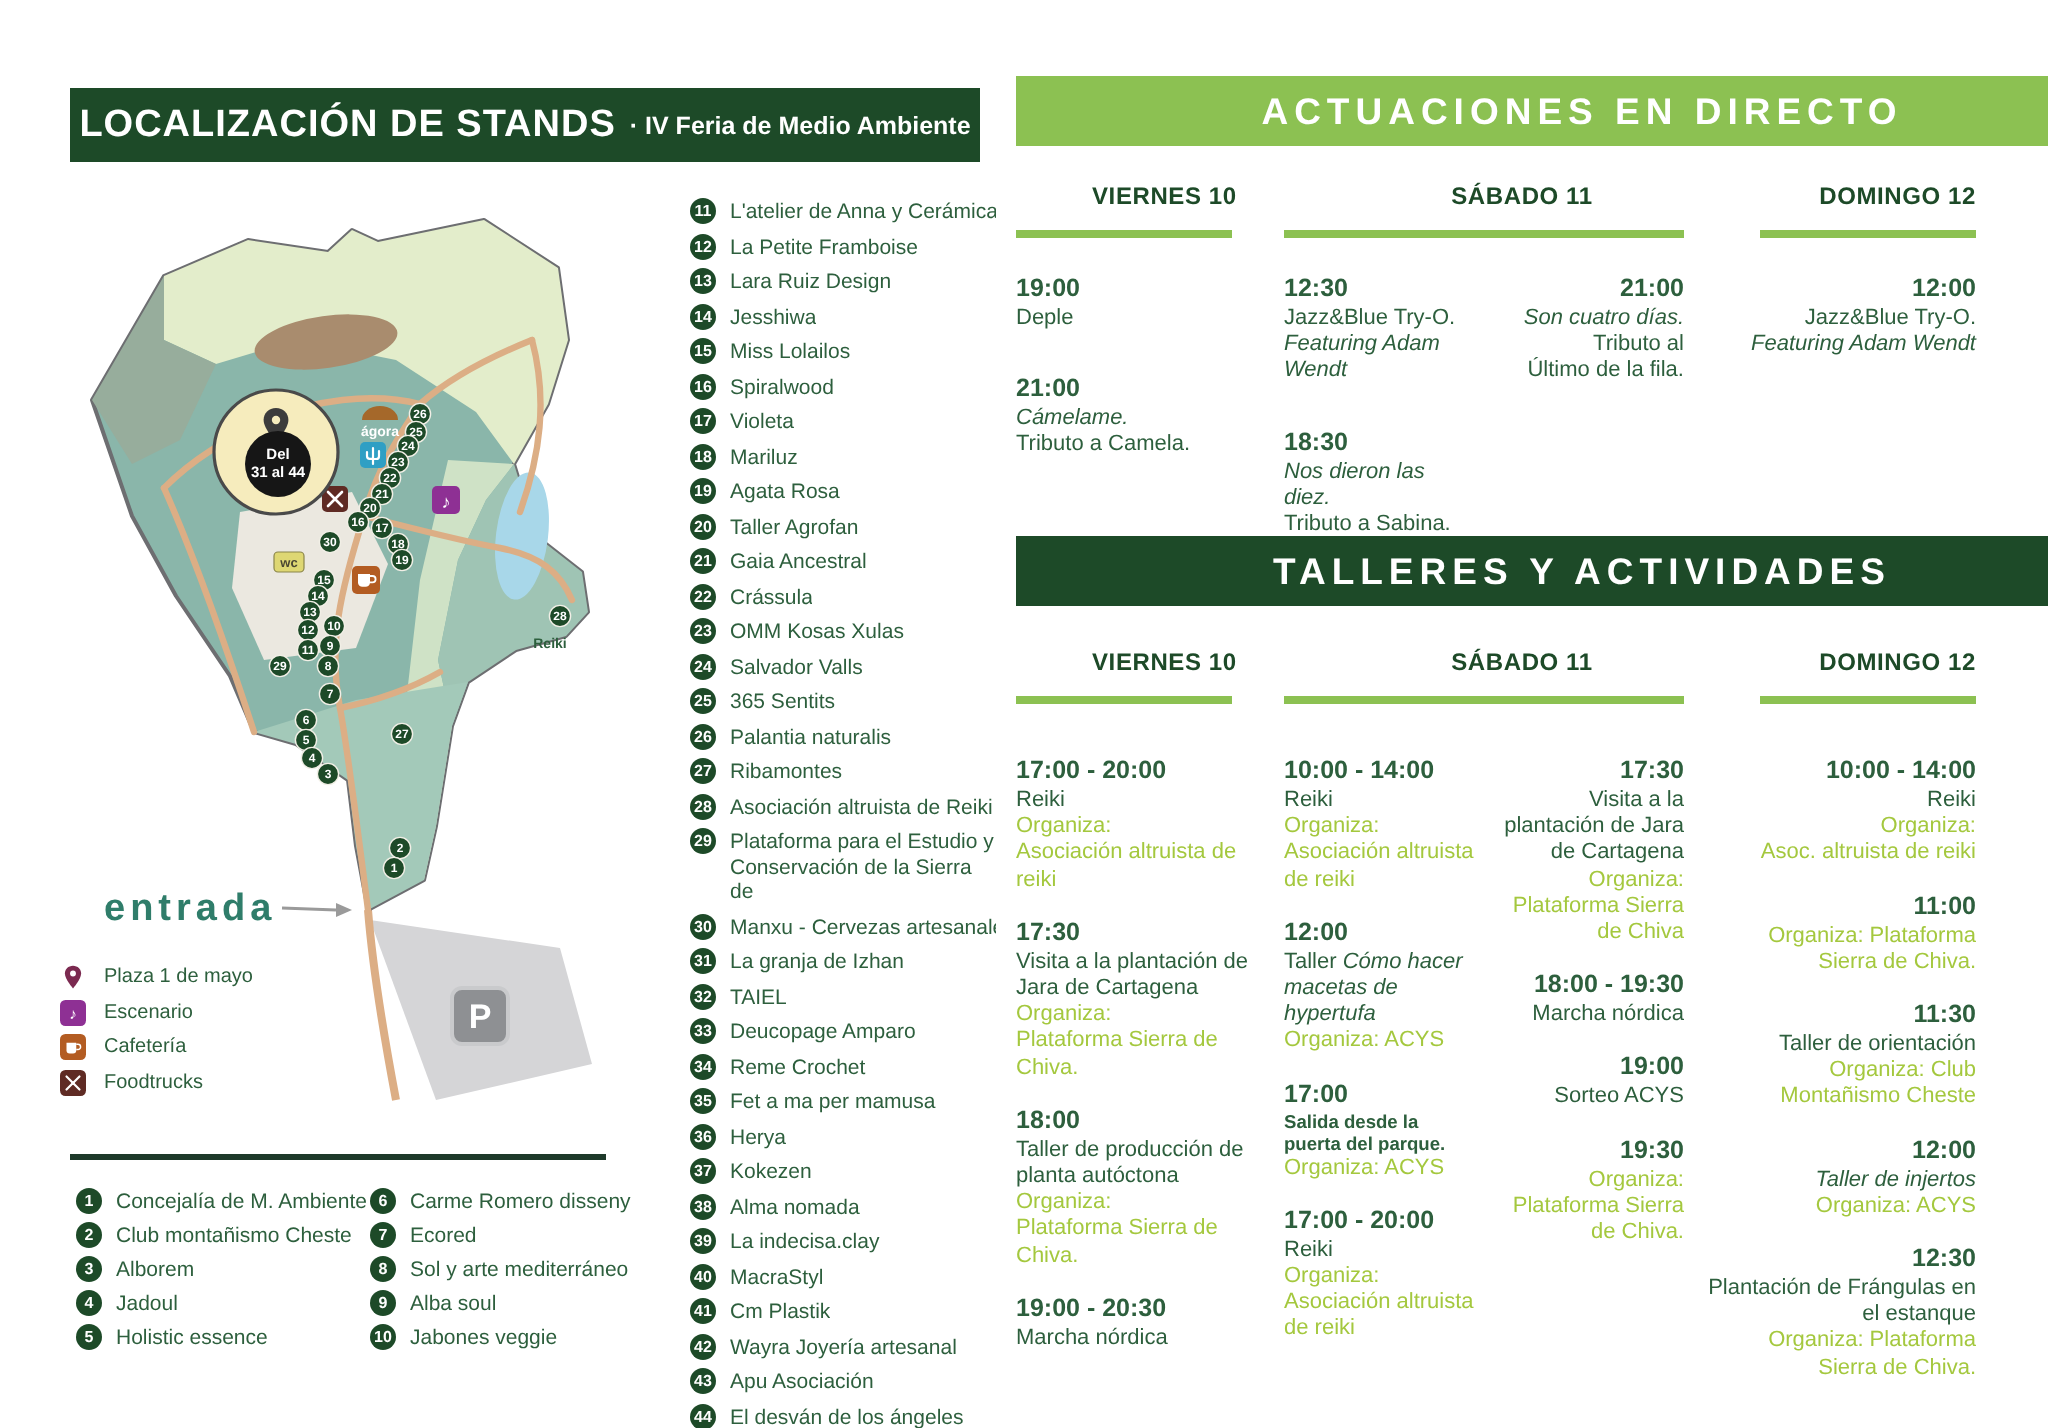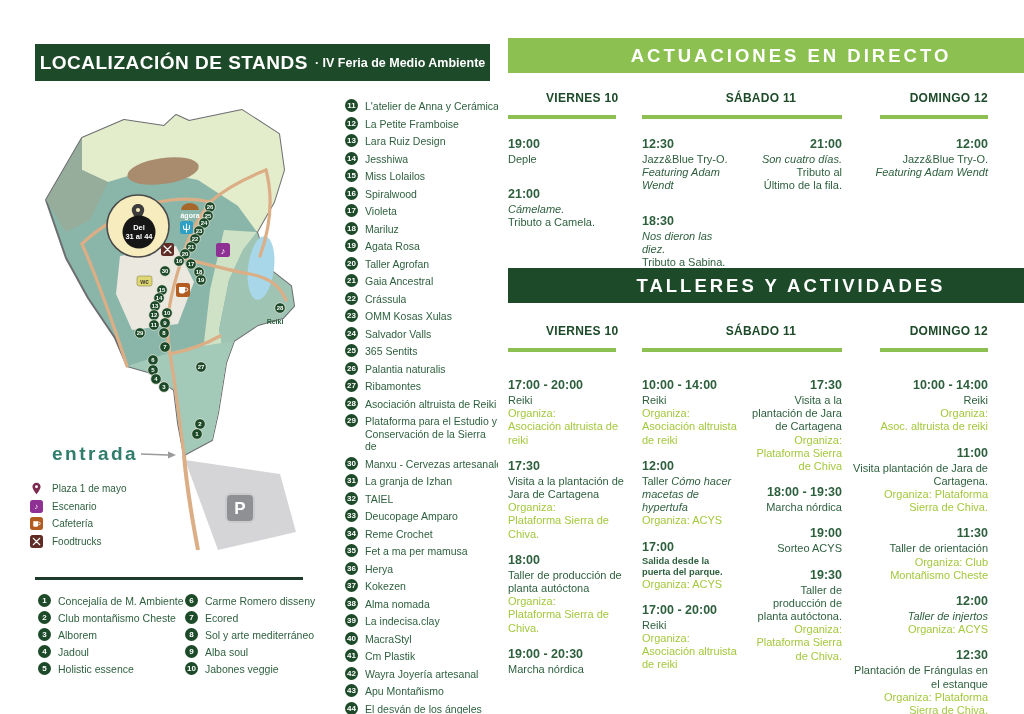--- a/index.html
+++ b/index.html
@@ -495,21 +495,21 @@
     <div class="s-item">
       <span class="s-num">41</span>
       <span class="s-label">Cm Plastik</span>
     </div>
     <div class="s-item">
       <span class="s-num">42</span>
       <span class="s-label">Wayra Joyería artesanal</span>
     </div>
     <div class="s-item">
       <span class="s-num">43</span>
-      <span class="s-label">Apu Montañismo</span>
+      <span class="s-label">Apu Asociación</span>
     </div>
     <div class="s-item">
       <span class="s-num">44</span>
       <span class="s-label">El desván de los ángeles</span>
     </div>
   </div>
 
 <div class="gbar" id="act-bar">ACTUACIONES EN DIRECTO</div>
 <div id="act-days">
     <div class="day align-left">
@@ -640,41 +640,39 @@
           <div class="ev">
             <div class="ev-time">18:00 - 19:30</div>
             <div class="ev-line n">Marcha nórdica</div>
           </div>
           <div class="ev">
             <div class="ev-time">19:00</div>
             <div class="ev-line n">Sorteo ACYS</div>
           </div>
           <div class="ev">
             <div class="ev-time">19:30</div>
-            <div class="ev-line n">Taller de producción de planta autóctona.</div>
             <div class="ev-line org">Organiza:</div>
             <div class="ev-line org">Plataforma Sierra de Chiva.</div>
           </div>
         </div>
       </div>
     </div>
     <div class="day align-right">
       <div class="day-name">DOMINGO 12</div>
       <div class="day-rule"></div>
       <div class="day-body">
         <div class="evcol right">
           <div class="ev">
             <div class="ev-time">10:00 - 14:00</div>
             <div class="ev-line n">Reiki</div>
             <div class="ev-line org">Organiza:</div>
             <div class="ev-line org">Asoc. altruista de reiki</div>
           </div>
           <div class="ev">
             <div class="ev-time">11:00</div>
-            <div class="ev-line n">Visita plantación de Jara de Cartagena.</div>
             <div class="ev-line org">Organiza: Plataforma Sierra de Chiva.</div>
           </div>
           <div class="ev">
             <div class="ev-time">11:30</div>
             <div class="ev-line n">Taller de orientación</div>
             <div class="ev-line org">Organiza: Club Montañismo Cheste</div>
           </div>
           <div class="ev">
             <div class="ev-time">12:00</div>
             <div class="ev-line i">Taller de injertos</div>

